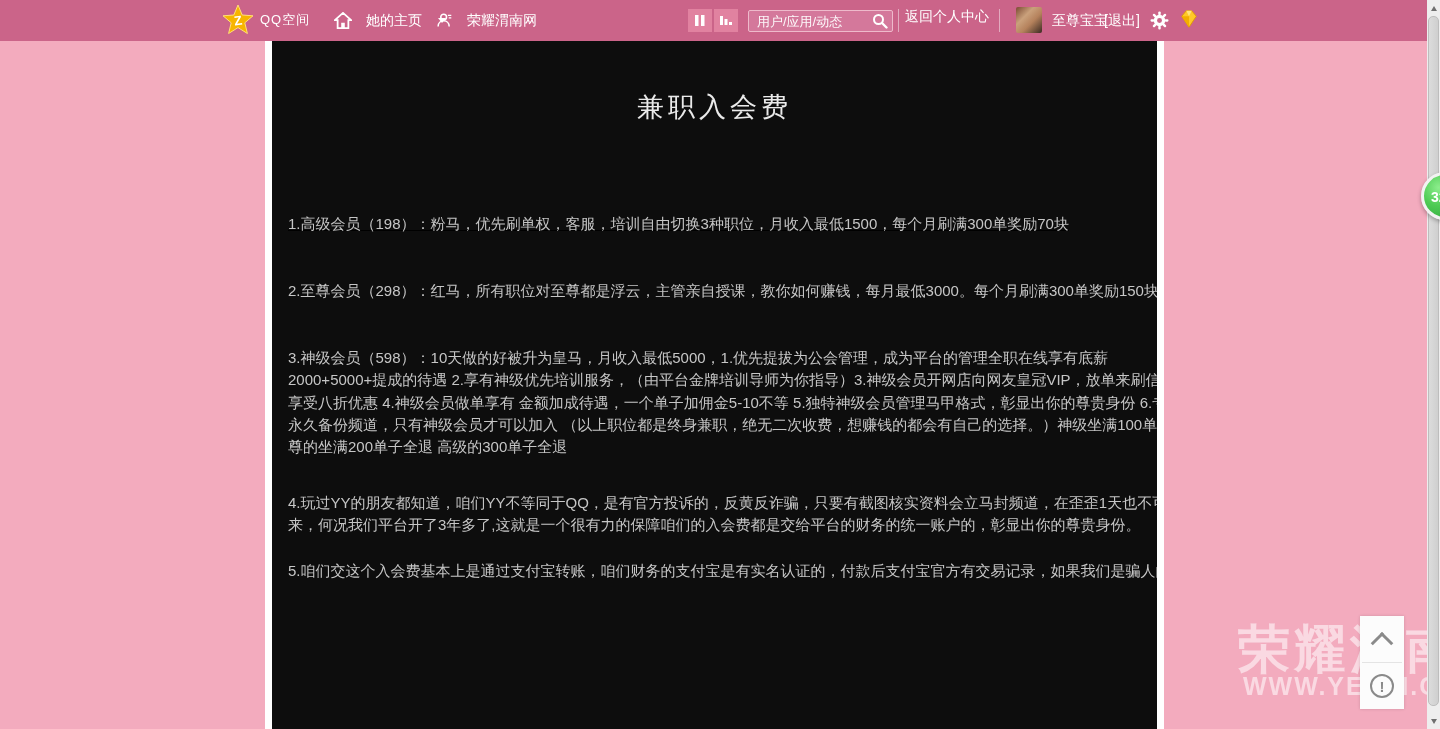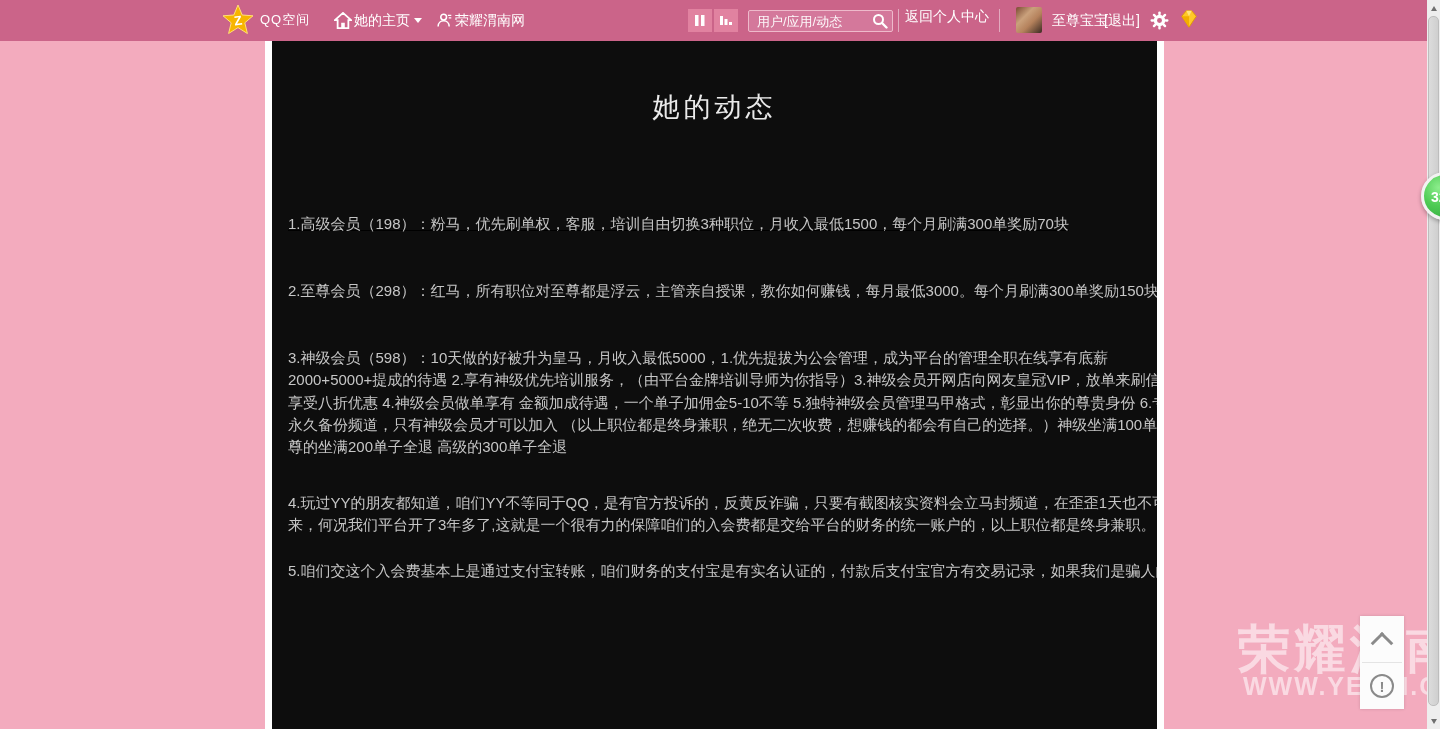--- a/index.html
+++ b/index.html
@@ -3,21 +3,21 @@
 <meta charset="utf-8">
 <style>
   * { margin:0; padding:0; box-sizing:border-box; }
   html,body { width:1440px; height:729px; overflow:hidden; }
   body { position:relative; background:#f3abbe; font-family:"Liberation Sans","DejaVu Sans",sans-serif; }
 
   
   .header { position:absolute; top:0; left:0; width:1440px; height:41px; background:#cb6489; z-index:30; display:flex; align-items:center; color:#fff; }
   .logo-wrap { position:absolute; left:222px; top:4px; display:flex; align-items:center; gap:6px; cursor:pointer; }
   .logo-text { font-size:13px; font-weight:normal; letter-spacing:1px; }
-  .nav-item { position:absolute; top:0; height:41px; display:flex; align-items:center; gap:2px; font-size:14px; cursor:pointer; }
+  .nav-item { position:absolute; top:0; height:41px; display:flex; align-items:center; gap:14px; font-size:14px; cursor:pointer; }
   .nav-home { left:334px; }
   .nav-feeds { left:436px; }
   .caret-down { width:0; height:0; border-left:4px solid transparent; border-right:4px solid transparent; border-top:5px solid #fff; margin-left:2px; }
   .sq-btn { position:absolute; top:9px; width:24px; height:23px; background:#e182a0; display:flex; align-items:center; justify-content:center; cursor:pointer; }
   .btn-pause { left:688px; }
   .btn-chart { left:714px; }
   .search-box { position:absolute; left:748px; top:10px; width:145px; height:22px; background:#d4789b; border:1px solid #eebacb; border-radius:2px; display:flex; align-items:center; padding:0 4px 0 8px; }
   .search-box input { flex:1; min-width:0; background:transparent; border:none; outline:none; color:#4c1d95; font-size:13px; font-family:inherit; }
   .search-box input::placeholder { color:#ffffff; opacity:.95; }
   .hdr-sep { position:absolute; top:9px; width:1px; height:23px; background:rgba(255,255,255,.45); }
@@ -176,38 +176,38 @@
         <polygon points="4,8 12,8 12,20" fill="#f3ae00"></polygon>
       </svg>
     </span>
   </div>
 </div>
 
 <div class="white-col"></div>
 <div class="content-notch"></div>
 
 <div class="content">
-  <div class="page-title">她的动态</div>
+  <div class="page-title">兼职入会费</div>
   <div class="paras">
       <div class="para">
         <div class="para-line">1.高级会员（198）：粉马，优先刷单权，客服，培训自由切换3种职位，月收入最低1500，每个月刷满300单奖励70块</div>
       </div>
       <div class="para">
         <div class="para-line">2.至尊会员（298）：红马，所有职位对至尊都是浮云，主管亲自授课，教你如何赚钱，每月最低3000。每个月刷满300单奖励150块！ 本区</div>
       </div>
       <div class="para">
         <div class="para-line">3.神级会员（598）：10天做的好被升为皇马，月收入最低5000，1.优先提拔为公会管理，成为平台的管理全职在线享有底薪</div>
         <div class="para-line">2000+5000+提成的待遇 2.享有神级优先培训服务，（由平台金牌培训导师为你指导）3.神级会员开网店向网友皇冠VIP，放单来刷信誉可以</div>
         <div class="para-line">享受八折优惠 4.神级会员做单享有 金额加成待遇，一个单子加佣金5-10不等 5.独特神级会员管理马甲格式，彰显出你的尊贵身份 6.专享神级</div>
         <div class="para-line">永久备份频道，只有神级会员才可以加入 （以上职位都是终身兼职，绝无二次收费，想赚钱的都会有自己的选择。）神级坐满100单子全退 至</div>
         <div class="para-line">尊的坐满200单子全退 高级的300单子全退</div>
       </div>
       <div class="para">
         <div class="para-line">4.玩过YY的朋友都知道，咱们YY不等同于QQ，是有官方投诉的，反黄反诈骗，只要有截图核实资料会立马封频道，在歪歪1天也不可能开的起</div>
-        <div class="para-line">来，何况我们平台开了3年多了,这就是一个很有力的保障咱们的入会费都是交给平台的财务的统一账户的，以上职位都是终身兼职。</div>
+        <div class="para-line">来，何况我们平台开了3年多了,这就是一个很有力的保障咱们的入会费都是交给平台的财务的统一账户的，彰显出你的尊贵身份。</div>
       </div>
       <div class="para">
         <div class="para-line">5.咱们交这个入会费基本上是通过支付宝转账，咱们财务的支付宝是有实名认证的，付款后支付宝官方有交易记录，如果我们是骗人的，你可</div>
       </div>
     </div>
 </div>
 
 <div class="wm wm-1">荣耀渭南网</div>
 <div class="wm wm-2">WWW.YEWN.CN</div>
 

